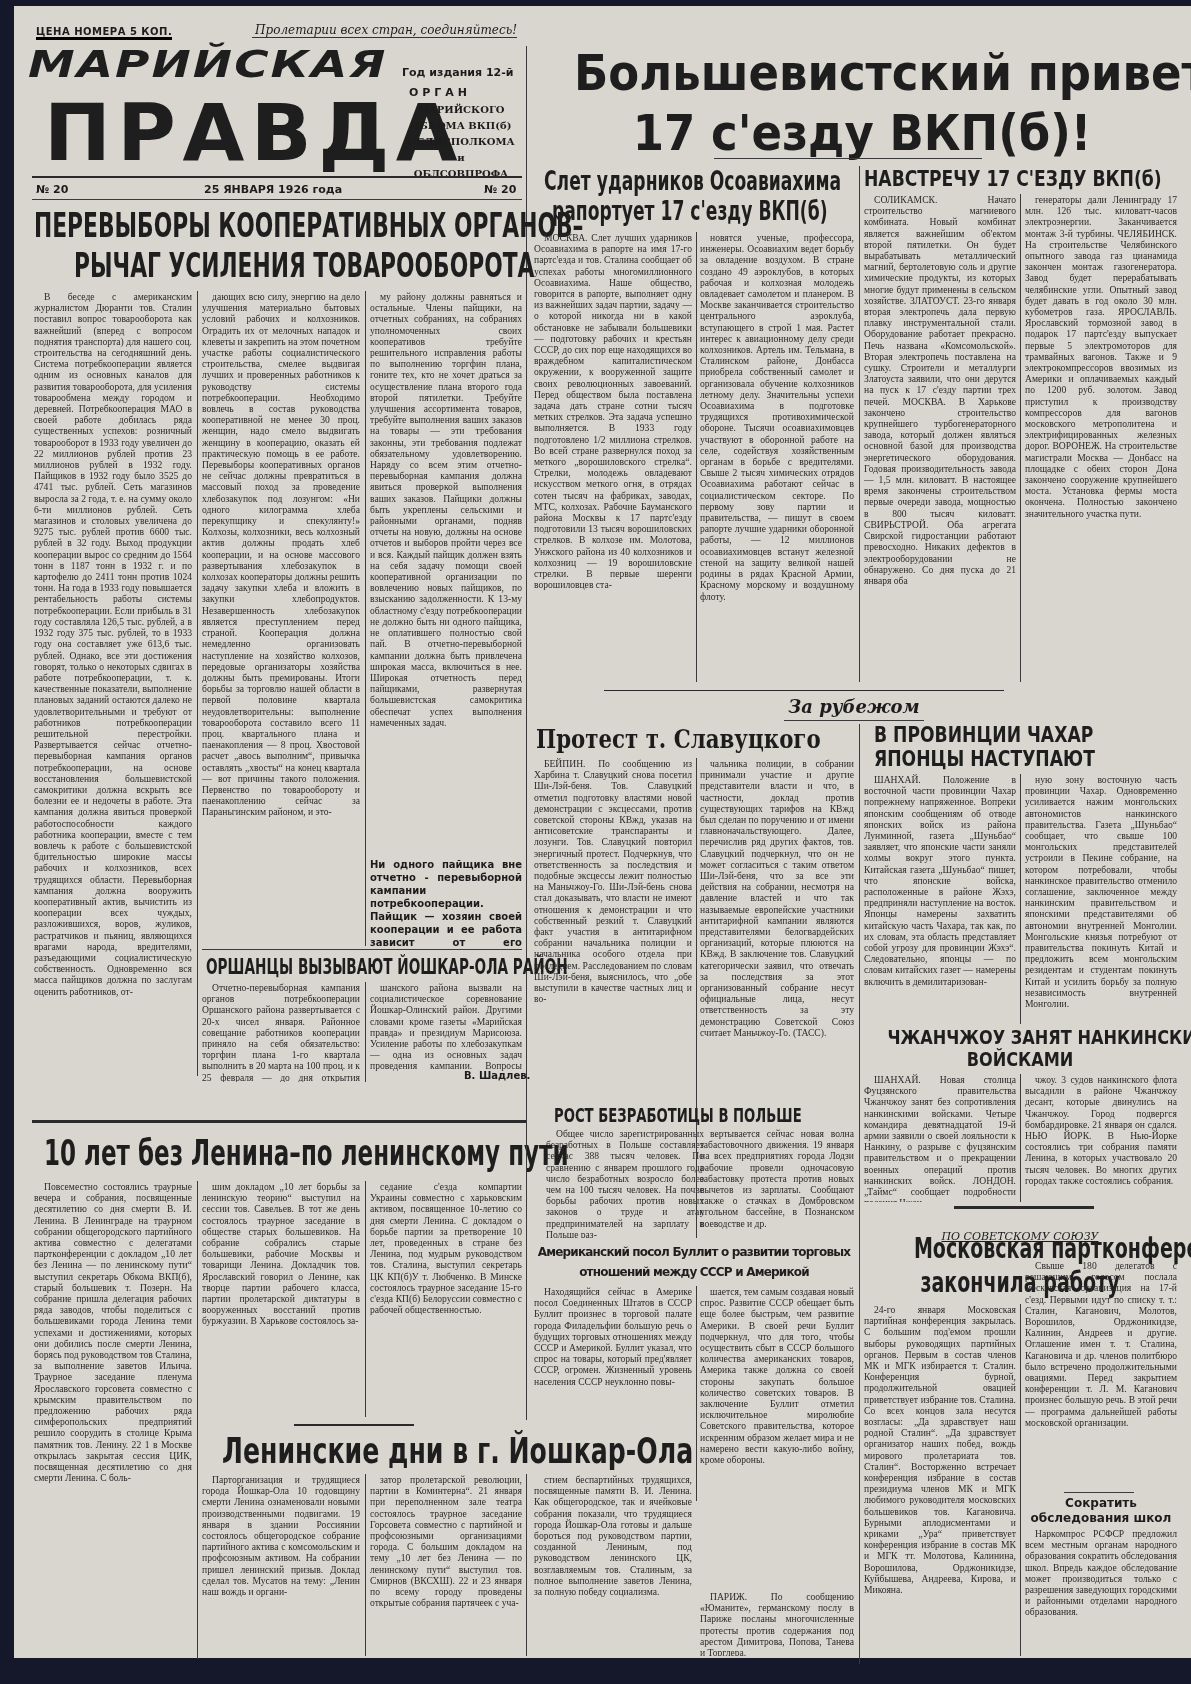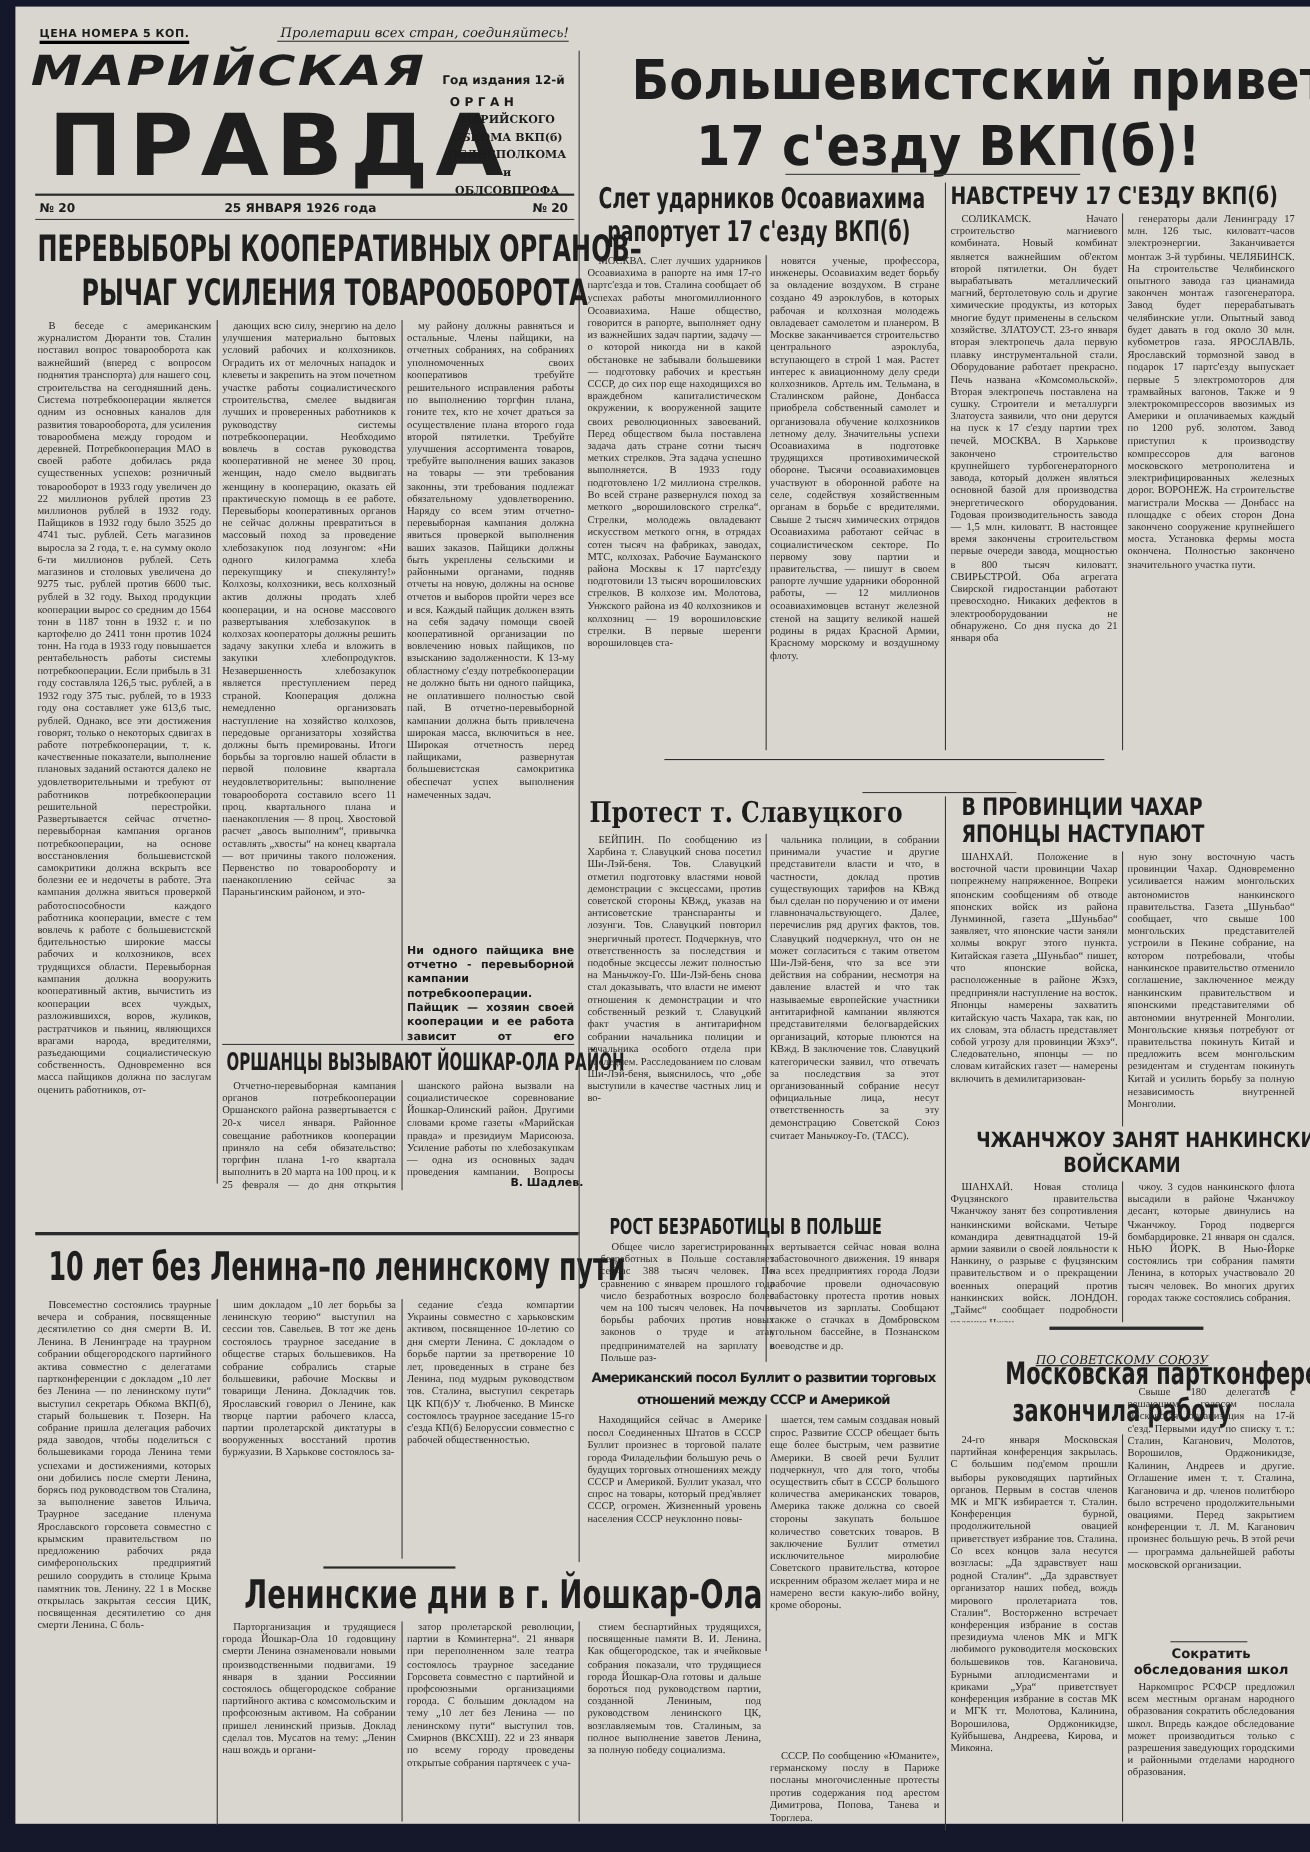--- a/index.html
+++ b/index.html
@@ -87,20 +87,21 @@
   <div class="abs cond" style="left:850px;top:160px;font-size:22px;transform:scale(0.78,1);">НАВСТРЕЧУ 17 С'ЕЗДУ ВКП(б)</div>
   <div class="col txt" style="left:850px;top:188px;width:152px;height:488px;">
       <p>СОЛИКАМСК. Начато строительство магниевого комбината. Новый комбинат является важнейшим об'ектом второй пятилетки. Он будет вырабатывать металлический магний, бертолетовую соль и другие химические продукты, из которых многие будут применены в сельском хозяйстве. ЗЛАТОУСТ. 23-го января вторая электропечь дала первую плавку инструментальной стали. Оборудование работает прекрасно. Печь названа «Комсомольской». Вторая электропечь поставлена на сушку. Строители и металлурги Златоуста заявили, что они дерутся на пуск к 17 с'езду партии трех печей. МОСКВА. В Харькове закончено строительство крупнейшего турбогенераторного завода, который должен являться основной базой для производства энергетического оборудования. Годовая производительность завода — 1,5 млн. киловатт. В настоящее время закончены строительством первые очереди завода, мощностью в 800 тысяч киловатт. СВИРЬСТРОЙ. Оба агрегата Свирской гидростанции работают превосходно. Никаких дефектов в электрооборудовании не обнаружено. Со дня пуска до 21 января оба</p>
     </div>
   <div class="vrule" style="left:1006px;top:188px;height:488px;"></div>
   <div class="col txt" style="left:1011px;top:188px;width:152px;height:488px;">
       <p>генераторы дали Ленинграду 17 млн. 126 тыс. киловатт-часов электроэнергии. Заканчивается монтаж 3-й турбины. ЧЕЛЯБИНСК. На строительстве Челябинского опытного завода газ цианамида закончен монтаж газогенератора. Завод будет перерабатывать челябинские угли. Опытный завод будет давать в год около 30 млн. кубометров газа. ЯРОСЛАВЛЬ. Ярославский тормозной завод в подарок 17 партс'езду выпускает первые 5 электромоторов для трамвайных вагонов. Также и 9 электрокомпрессоров ввозимых из Америки и оплачиваемых каждый по 1200 руб. золотом. Завод приступил к производству компрессоров для вагонов московского метрополитена и электрифицированных железных дорог. ВОРОНЕЖ. На строительстве магистрали Москва — Донбасс на площадке с обеих сторон Дона закончено сооружение крупнейшего моста. Установка фермы моста окончена. Полностью закончено значительного участка пути.</p>
     </div>
 
   <div class="hrule" style="left:590px;top:684px;width:400px;height:1px;"></div>
+  <div class="abs ital bold center" style="left:520px;top:690px;width:640px;font-family:'DejaVu Serif',serif;font-size:18px;">За рубежом</div>
   <div class="hthin" style="left:770px;top:714px;width:140px;"></div>
 
   <div class="abs" style="left:522px;top:718px;font-family:'DejaVu Serif',serif;font-weight:bold;font-size:26px;transform:scale(0.82,1);transform-origin:left top;white-space:nowrap;">Протест т. Славуцкого</div>
   <div class="col txt" style="left:520px;top:752px;width:158px;height:370px;">
       <p>БЕЙПИН. По сообщению из Харбина т. Славуцкий снова посетил Ши-Лэй-беня. Тов. Славуцкий отметил подготовку властями новой демонстрации с эксцессами, против советской стороны КВжд, указав на антисоветские транспаранты и лозунги. Тов. Славуцкий повторил энергичный протест. Подчеркнув, что ответственность за последствия и подобные эксцессы лежит полностью на Маньчжоу-Го. Ши-Лэй-бень снова стал доказывать, что власти не имеют отношения к демонстрации и что собственный резкий т. Славуцкий факт участия в антитарифном собрании начальника полиции и начальника особого отдела при последнем. Расследованием по словам Ши-Лэй-беня, выяснилось, что „обе выступили в качестве частных лиц и во-</p>
     </div>
   <div class="vrule" style="left:682px;top:752px;height:370px;"></div>
   <div class="col txt" style="left:686px;top:752px;width:154px;height:370px;">
       <p>чальника полиции, в собрании принимали участие и другие представители власти и что, в частности, доклад против существующих тарифов на КВжд был сделан по поручению и от имени главноначальствующего. Далее, перечислив ряд других фактов, тов. Славуцкий подчеркнул, что он не может согласиться с таким ответом Ши-Лэй-беня, что за все эти действия на собрании, несмотря на давление властей и что так называемые европейские участники антитарифной кампании являются представителями белогвардейских организаций, которые плюются на КВжд. В заключение тов. Славуцкий категорически заявил, что отвечать за последствия за этот организованный собрание несут официальные лица, несут ответственность за эту демонстрацию Советской Союз считает Маньчжоу-Го. (ТАСС).</p>
     </div>
@@ -138,21 +139,21 @@
   <div class="col cond" style="left:520px;top:1236px;width:320px;font-size:12px;line-height:20px;white-space:normal;text-align:center;font-family:'DejaVu Sans',sans-serif;letter-spacing:-0.8px;">Американский посол Буллит о развитии торговых отношений между СССР и Америкой</div>
   <div class="col txt" style="left:520px;top:1280px;width:158px;height:215px;">
       <p>Находящийся сейчас в Америке посол Соединенных Штатов в СССР Буллит произнес в торговой палате города Филадельфии большую речь о будущих торговых отношениях между СССР и Америкой. Буллит указал, что спрос на товары, который пред'являет СССР, огромен. Жизненный уровень населения СССР неуклонно повы-</p>
     </div>
   <div class="vrule" style="left:682px;top:1280px;height:215px;"></div>
   <div class="col txt" style="left:686px;top:1280px;width:154px;height:300px;">
       <p>шается, тем самым создавая новый спрос. Развитие СССР обещает быть еще более быстрым, чем развитие Америки. В своей речи Буллит подчеркнул, что для того, чтобы осуществить сбыт в СССР большого количества американских товаров, Америка также должна со своей стороны закупать большое количество советских товаров. В заключение Буллит отметил исключительное миролюбие Советского правительства, которое искренним образом желает мира и не намерено вести какую-либо войну, кроме обороны.</p>
     </div>
 
   <div class="col txt" style="left:686px;top:1585px;width:154px;height:65px;">
-      <p>СССР. По сообщению «Юманите», германскому послу в Париже посланы многочисленные протесты против содержания под арестом Димитрова, Попова, Танева и Торглера.</p>
+      <p>ПАРИЖ. По сообщению «Юманите», германскому послу в Париже посланы многочисленные протесты против содержания под арестом Димитрова, Попова, Танева и Торглера.</p>
     </div>
 
   <div class="hrule" style="left:940px;top:1200px;width:140px;height:3px;"></div>
   <div class="abs ital center" style="left:850px;top:1208px;width:312px;font-family:'DejaVu Serif',serif;font-size:11px;text-decoration:underline;margin-top:16px;">ПО СОВЕТСКОМУ СОЮЗУ</div>
   <div class="abs cond center" style="left:850px;top:1226px;width:312px;font-size:28px;transform:scale(0.68,1);transform-origin:center top;">Московская партконференция</div>
   <div class="abs cond center" style="left:850px;top:1260px;width:312px;font-size:28px;transform:scale(0.68,1);transform-origin:center top;">закончила работу</div>
   <div class="col txt" style="left:850px;top:1298px;width:152px;height:352px;">
       <p>24-го января Московская партийная конференция закрылась. С большим под'емом прошли выборы руководящих партийных органов. Первым в состав членов МК и МГК избирается т. Сталин. Конференция бурной, продолжительной овацией приветствует избрание тов. Сталина. Со всех концов зала несутся возгласы: „Да здравствует наш родной Сталин“. „Да здравствует организатор наших побед, вождь мирового пролетариата тов. Сталин“. Восторженно встречает конференция избрание в состав президиума членов МК и МГК любимого руководителя московских большевиков тов. Кагановича. Бурными аплодисментами и криками „Ура“ приветствует конференция избрание в состав МК и МГК тт. Молотова, Калинина, Ворошилова, Орджоникидзе, Куйбышева, Андреева, Кирова, и Микояна.</p>
     </div>
   <div class="vrule" style="left:1006px;top:1298px;height:352px;"></div>

